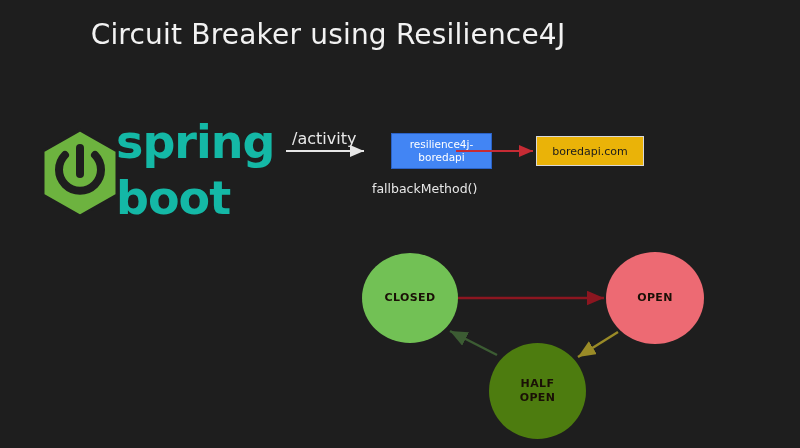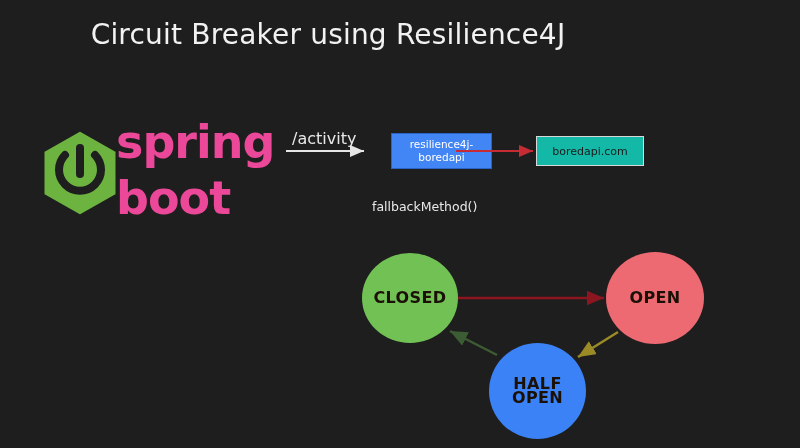--- a/index.html
+++ b/index.html
@@ -42,38 +42,38 @@
     position: absolute;
     left: 0;
     top: 2px;
     width: 84px;
     height: 90px;
   }
   .sb-word {
     position: absolute;
     left: 78px;
     top: -6px;
-    color: #ec4899;
+    color: #14b8a6;
     font-size: 46px;
     line-height: 44px;
     font-weight: 700;
     font-family: "DejaVu Sans", sans-serif;
     letter-spacing: -1px;
   }
   .sb-word .l2 { display: block; margin-top: 12px; }
 
   
   .flow-label {
     position: absolute;
     color: #e8e8e8;
     font-size: 16px;
     font-family: "DejaVu Sans", sans-serif;
   }
   #activity-label { left: 292px; top: 129px; }
-  #fallback-label { left: 372px; top: 199px; font-size: 12.5px; }
+  #fallback-label { left: 372px; top: 181px; font-size: 12.5px; }
 
   .node-box {
     position: absolute;
     display: flex;
     align-items: center;
     justify-content: center;
     text-align: center;
     box-sizing: border-box;
     font-size: 10.5px;
     line-height: 13px;
@@ -87,21 +87,21 @@
     background: #4285f4;
     border: 1px solid #2b62c6;
     color: #ffffff;
     margin-left: 23px;
   }
   #boredapi-box {
     left: 536px;
     top: 136px;
     width: 108px;
     height: 30px;
-    background: #14b8a6;
+    background: #eab308;
     border: 1px solid #d8d8d8;
     color: #1c1c1c;
     font-size: 11px;
   }
 
   
   .overlay {
     position: absolute;
     left: 0;
     top: 0;
@@ -112,40 +112,40 @@
 
   
   .state {
     position: absolute;
     border-radius: 50%;
     display: flex;
     align-items: center;
     justify-content: center;
     text-align: center;
     color: #1a1006;
-    font-size: 16px;
+    font-size: 11px;
     line-height: 14px;
     font-weight: 600;
     letter-spacing: 0.4px;
     font-family: "DejaVu Sans", sans-serif;
   }
   #state-closed {
     left: 362px;  top: 253px;
     width: 96px;  height: 90px;
     background: #72c155;
   }
   #state-open {
     left: 606px;  top: 252px;
     width: 98px;  height: 92px;
     background: #ed6a73;
   }
   #state-half-open {
     left: 489px;  top: 343px;
     width: 97px;  height: 96px;
-    background: #3b82f6;
+    background: #4d7c0f;
   }
   .state span { display: block; }
 </style>
 </head>
 <body>
 
 <div class="slide">
 
   <div class="title">Circuit Breaker using Resilience4J</div>
 

